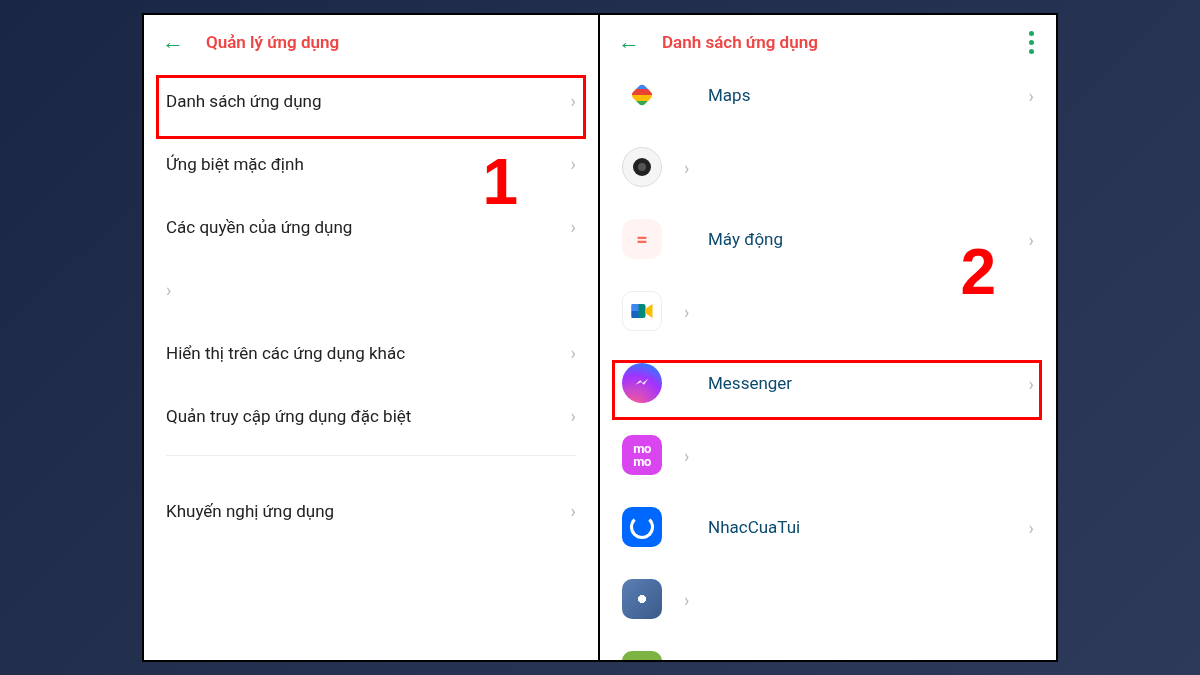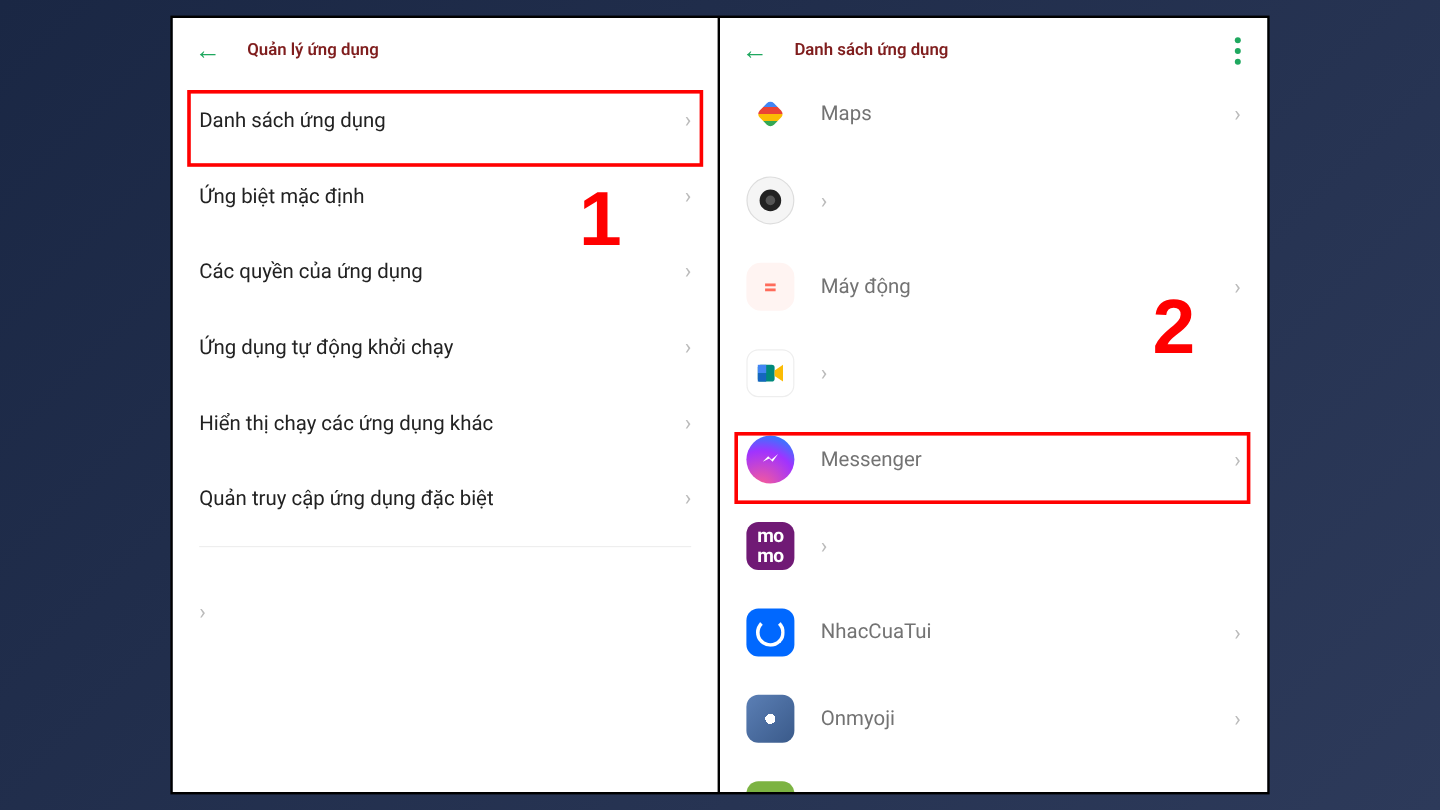--- a/index.html
+++ b/index.html
@@ -33,23 +33,23 @@
     gap: 22px;
     position: relative;
   }
   .back-arrow {
     color: #1fa85f;
     font-size: 22px;
     font-weight: bold;
     cursor: pointer;
   }
   .header-title {
-    font-size: 14px;
+    font-size: 17px;
     font-weight: 600;
-    color: #7f1d1d;
+    color: #ef4444;
   }
   .more-icon {
     position: absolute;
     right: 22px;
     display: flex;
     flex-direction: column;
     gap: 4px;
     cursor: pointer;
   }
   .more-icon span {
@@ -109,33 +109,34 @@
     display: flex;
     align-items: center;
     justify-content: center;
     flex-shrink: 0;
     font-size: 18px;
     font-weight: bold;
     color: #fff;
   }
   .app-label {
     font-size: 17px;
-    color: #737373;
+    color: #0c4a6e;
     flex: 1;
+    margin-left: 24px;
   }
   .icon-maps { background: linear-gradient(135deg, #4285f4 25%, #ea4335 25%, #ea4335 50%, #fbbc04 50%, #fbbc04 75%, #34a853 75%); border-radius: 6px; transform: rotate(45deg) scale(0.7); }
   .icon-camera { background: #f5f5f5; border-radius: 50%; position: relative; border: 1px solid #ddd; }
   .icon-camera::after { content: ''; position: absolute; width: 18px; height: 18px; background: #222; border-radius: 50%; top: 50%; left: 50%; transform: translate(-50%,-50%); }
   .icon-camera::before { content: ''; position: absolute; width: 8px; height: 8px; background: #555; border-radius: 50%; top: 50%; left: 50%; transform: translate(-50%,-50%); z-index: 1; }
   .icon-calc { background: #fff4f2; color: #ff6b5b; font-size: 20px; border-radius: 12px; }
   .icon-meet { background: #fff; border: 1px solid #eee; position: relative; }
   .icon-meet svg { width: 28px; height: 28px; }
   .icon-messenger { background: radial-gradient(circle at 30% 110%, #ff5f8f 0%, #a033ff 60%, #0099ff 100%); border-radius: 50%; }
   .icon-messenger svg { width: 22px; height: 22px; }
-  .icon-momo { background: #701a75; border-radius: 10px; font-size: 16px; letter-spacing: -0.5px; }
+  .icon-momo { background: #d946ef; border-radius: 10px; font-size: 13px; letter-spacing: -0.5px; }
   .icon-nhac { background: #0068ff; border-radius: 10px; position: relative; }
   .icon-nhac::after { content: ''; width: 18px; height: 18px; border: 3px solid #fff; border-radius: 50%; border-top-color: transparent; position: absolute; }
   .icon-onmyoji { background: linear-gradient(135deg, #5b7fb5, #3a5a8a); border-radius: 10px; position: relative; overflow: hidden; }
   .icon-onmyoji::after { content: ''; position: absolute; width: 30px; height: 30px; background: radial-gradient(circle, #fff 20%, transparent 20%); top: 5px; left: 5px; }
   .icon-ontap { background: #7cb342; border-radius: 10px; }
   .partial-top { margin-top: -10px; }
   .partial-bottom { margin-bottom: -40px; }
 </style>
 </head>
 <body>
@@ -154,33 +155,33 @@
       </div>
       <div class="row">
         <span class="row-label">Ứng biệt mặc định</span>
         <span class="chevron">›</span>
       </div>
       <div class="row">
         <span class="row-label">Các quyền của ứng dụng</span>
         <span class="chevron">›</span>
       </div>
       <div class="row">
-        <span class="row-label">Ứng dụng tự động khởi chạy</span>
-        <span class="chevron">›</span>
-      </div>
-      <div class="row">
-        <span class="row-label">Hiển thị chạy các ứng dụng khác</span>
+        <span class="chevron">›</span>
+      </div>
+      <div class="row">
+        <span class="row-label">Hiển thị trên các ứng dụng khác</span>
         <span class="chevron">›</span>
       </div>
       <div class="row">
         <span class="row-label">Quản truy cập ứng dụng đặc biệt</span>
         <span class="chevron">›</span>
       </div>
       <div class="divider"></div>
       <div class="row">
+        <span class="row-label">Khuyến nghị ứng dụng</span>
         <span class="chevron">›</span>
       </div>
     </div>
     <div class="highlight-box" style="top:60px; left:12px; width:430px; height:64px;"></div>
     <div class="step-num" style="top:130px; right:80px;">1</div>
   </div>
 
   <div class="phone">
     <div class="header">
       <span class="back-arrow">←</span>
@@ -233,21 +234,20 @@
 mo</div>
         <span class="chevron">›</span>
       </div>
       <div class="app-row">
         <div class="app-icon icon-nhac"></div>
         <span class="app-label">NhacCuaTui</span>
         <span class="chevron">›</span>
       </div>
       <div class="app-row">
         <div class="app-icon icon-onmyoji"></div>
-        <span class="app-label">Onmyoji</span>
         <span class="chevron">›</span>
       </div>
       <div class="app-row partial-bottom">
         <div class="app-icon icon-ontap"></div>
 
       </div>
     </div>
     <div class="highlight-box" style="top:345px; left:12px; width:430px; height:60px;"></div>
     <div class="step-num" style="top:220px; right:60px;">2</div>
   </div>

